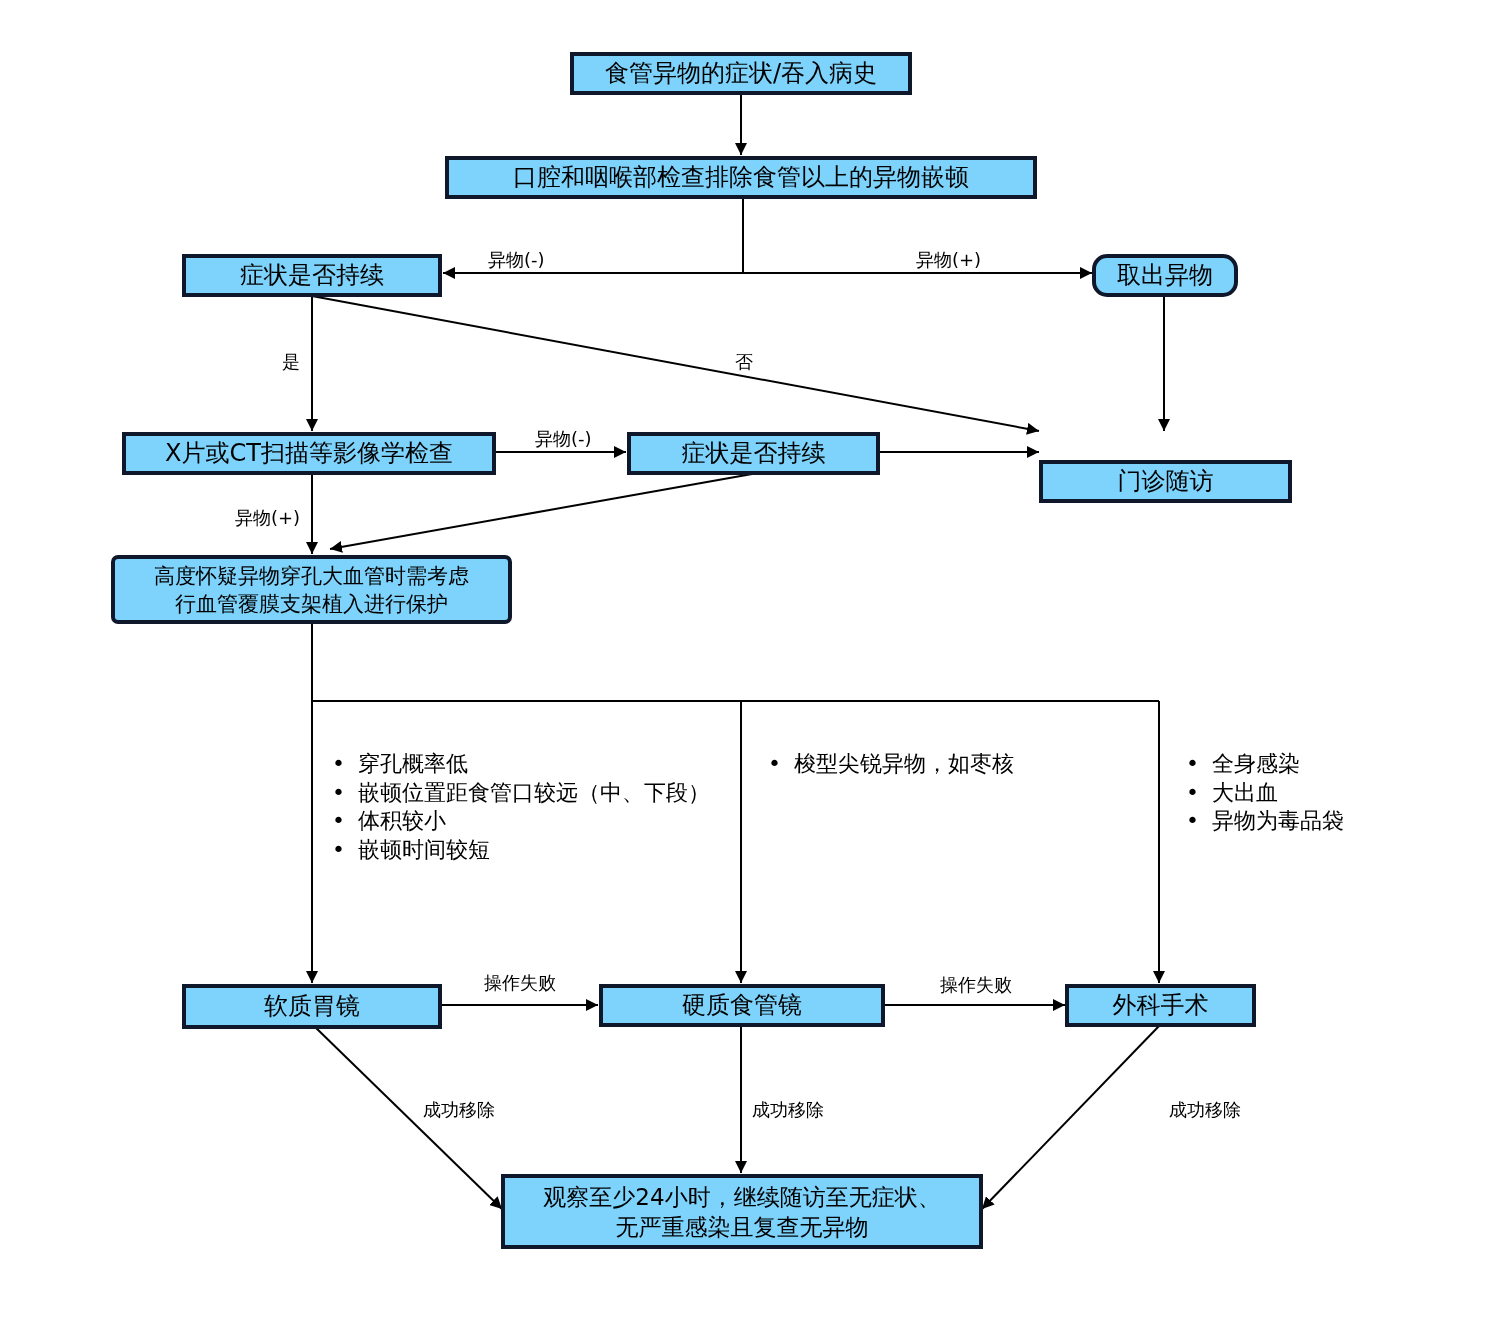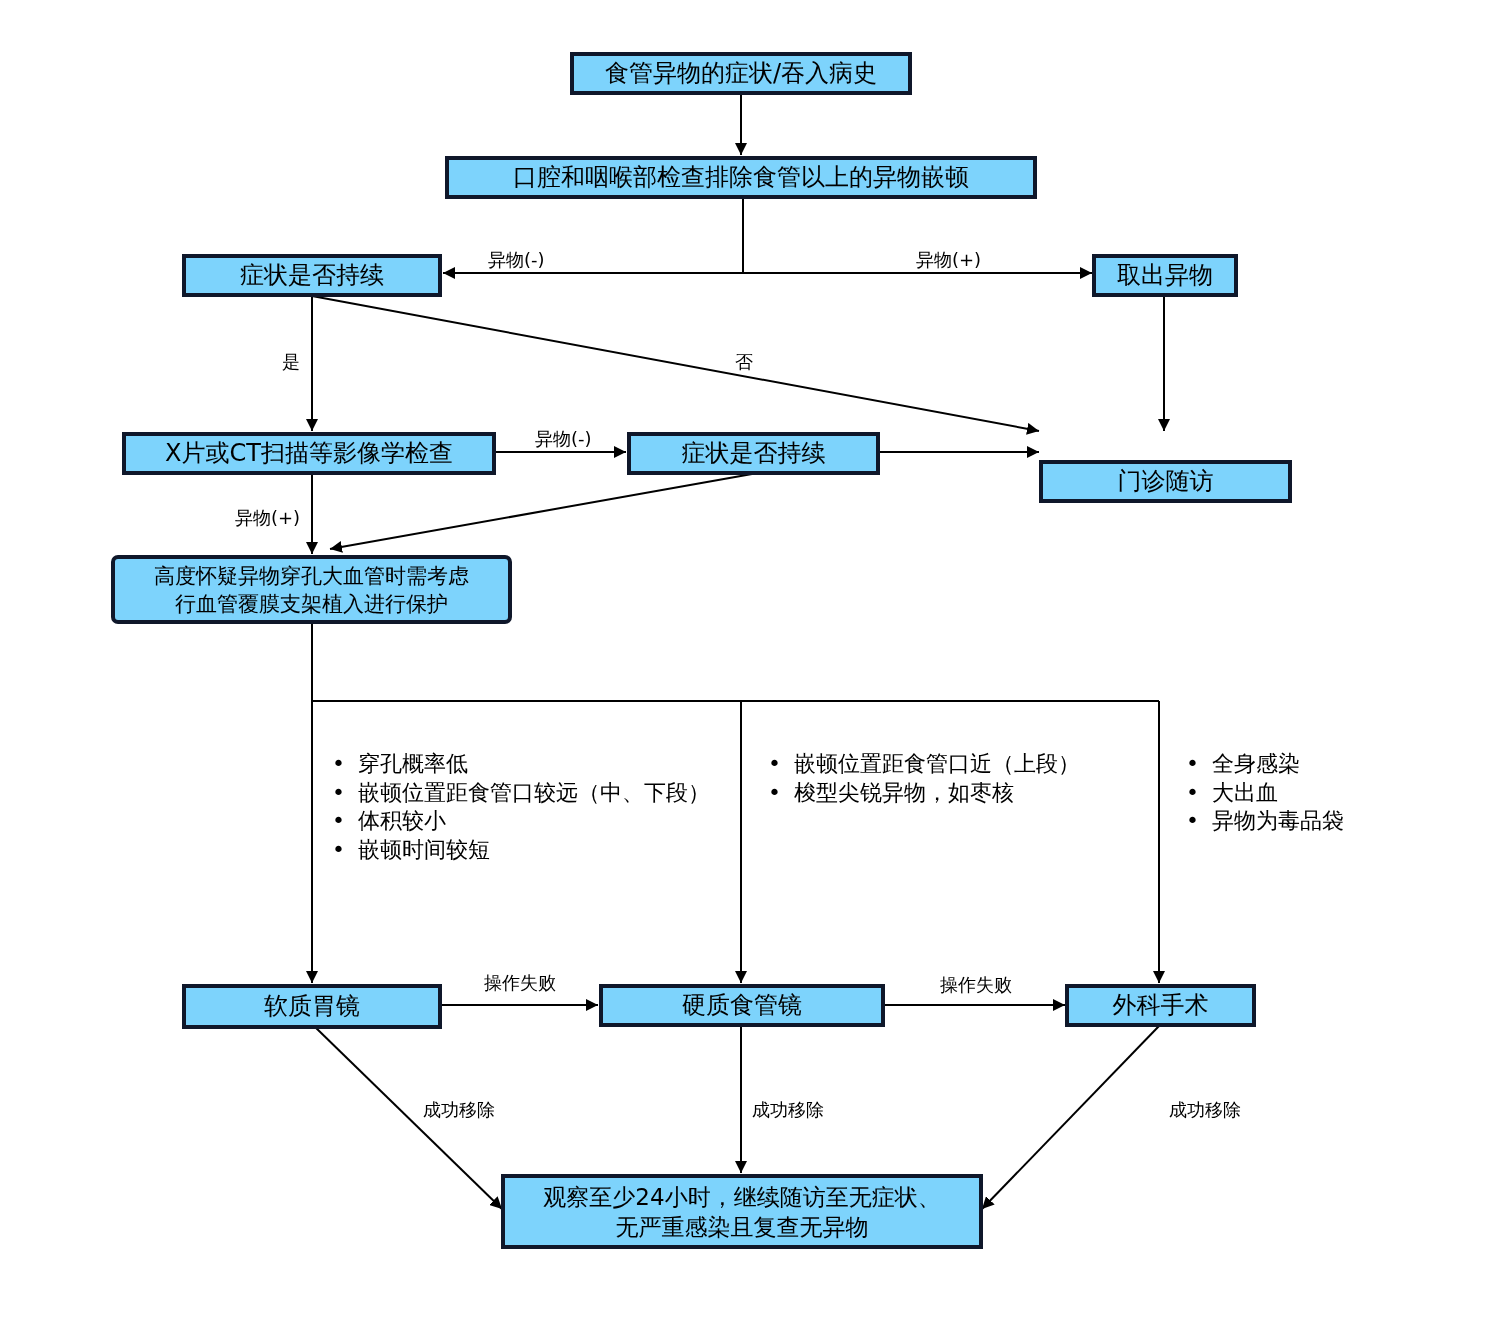--- a/index.html
+++ b/index.html
@@ -50,21 +50,21 @@
 
 <div class="node" style="left:570px;top:52px;width:342px;height:43px;">
     <span>食管异物的症状/吞入病史</span>
   </div>
 <div class="node" style="left:445px;top:156px;width:592px;height:43px;">
     <span>口腔和咽喉部检查排除食管以上的异物嵌顿</span>
   </div>
 <div class="node" style="left:182px;top:254px;width:260px;height:43px;">
     <span>症状是否持续</span>
   </div>
-<div class="node" style="left:1092px;top:254px;width:146px;height:43px;">
+<div class="node" style="left:1092px;top:254px;width:146px;height:43px;border-radius:15px;">
     <span>取出异物</span>
   </div>
 <div class="node" style="left:122px;top:432px;width:374px;height:43px;">
     <span>X片或CT扫描等影像学检查</span>
   </div>
 <div class="node" style="left:627px;top:432px;width:253px;height:43px;">
     <span>症状是否持续</span>
   </div>
 <div class="node" style="left:1039px;top:432px;width:253px;height:43px;margin-top:28px;">
     <span>门诊随访</span>
@@ -99,20 +99,19 @@
 <span class="lbl" style="left:752px;top:1098px;">成功移除</span>
 <span class="lbl" style="left:1169px;top:1098px;">成功移除</span>
 
 <ul class="cond" style="left:328px;top:750px;">
   <li>穿孔概率低</li>
   <li>嵌顿位置距食管口较远（中、下段）</li>
   <li>体积较小</li>
   <li>嵌顿时间较短</li>
 </ul>
 <ul class="cond" style="left:764px;top:750px;">
-  <li>嵌顿位置距食管口近（上段）</li>
   <li>梭型尖锐异物，如枣核</li>
 </ul>
 <ul class="cond" style="left:1182px;top:750px;">
   <li>全身感染</li>
   <li>大出血</li>
   <li>异物为毒品袋</li>
 </ul>
 
 </body></html>

